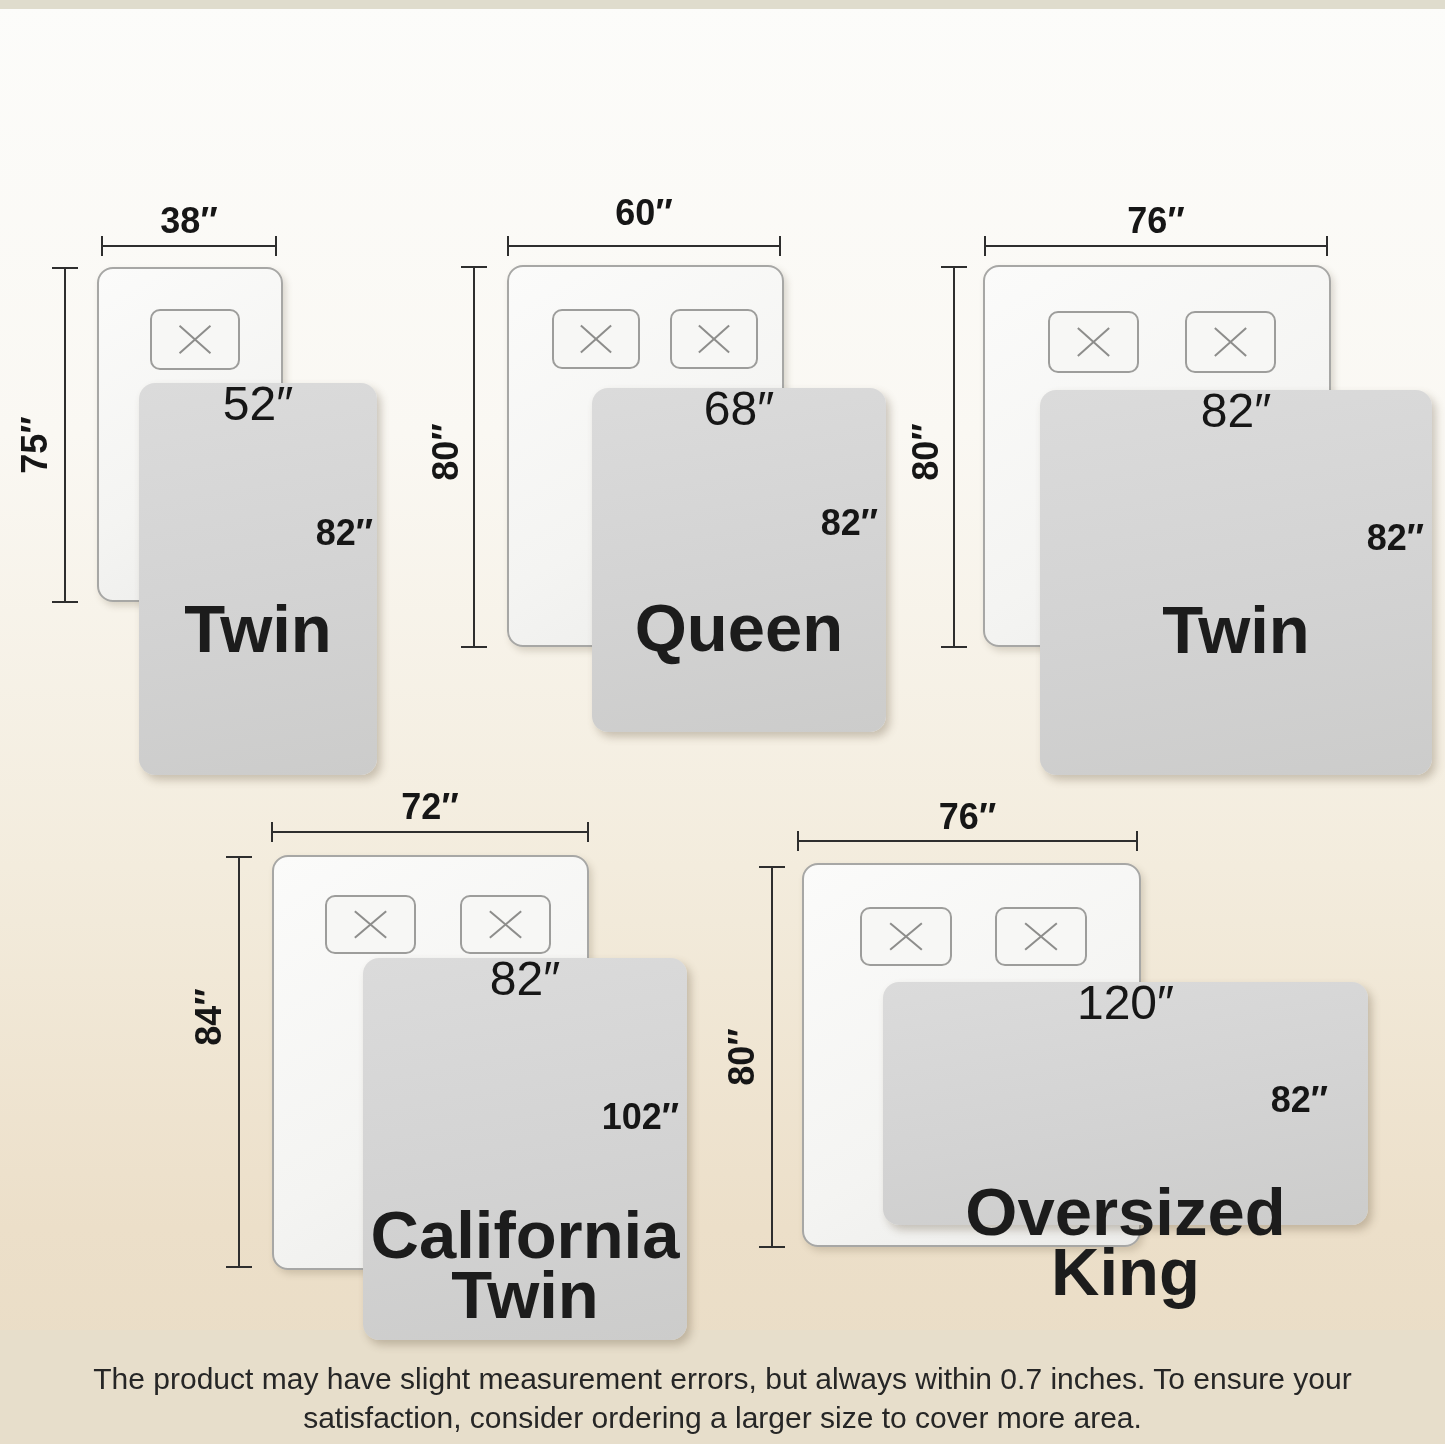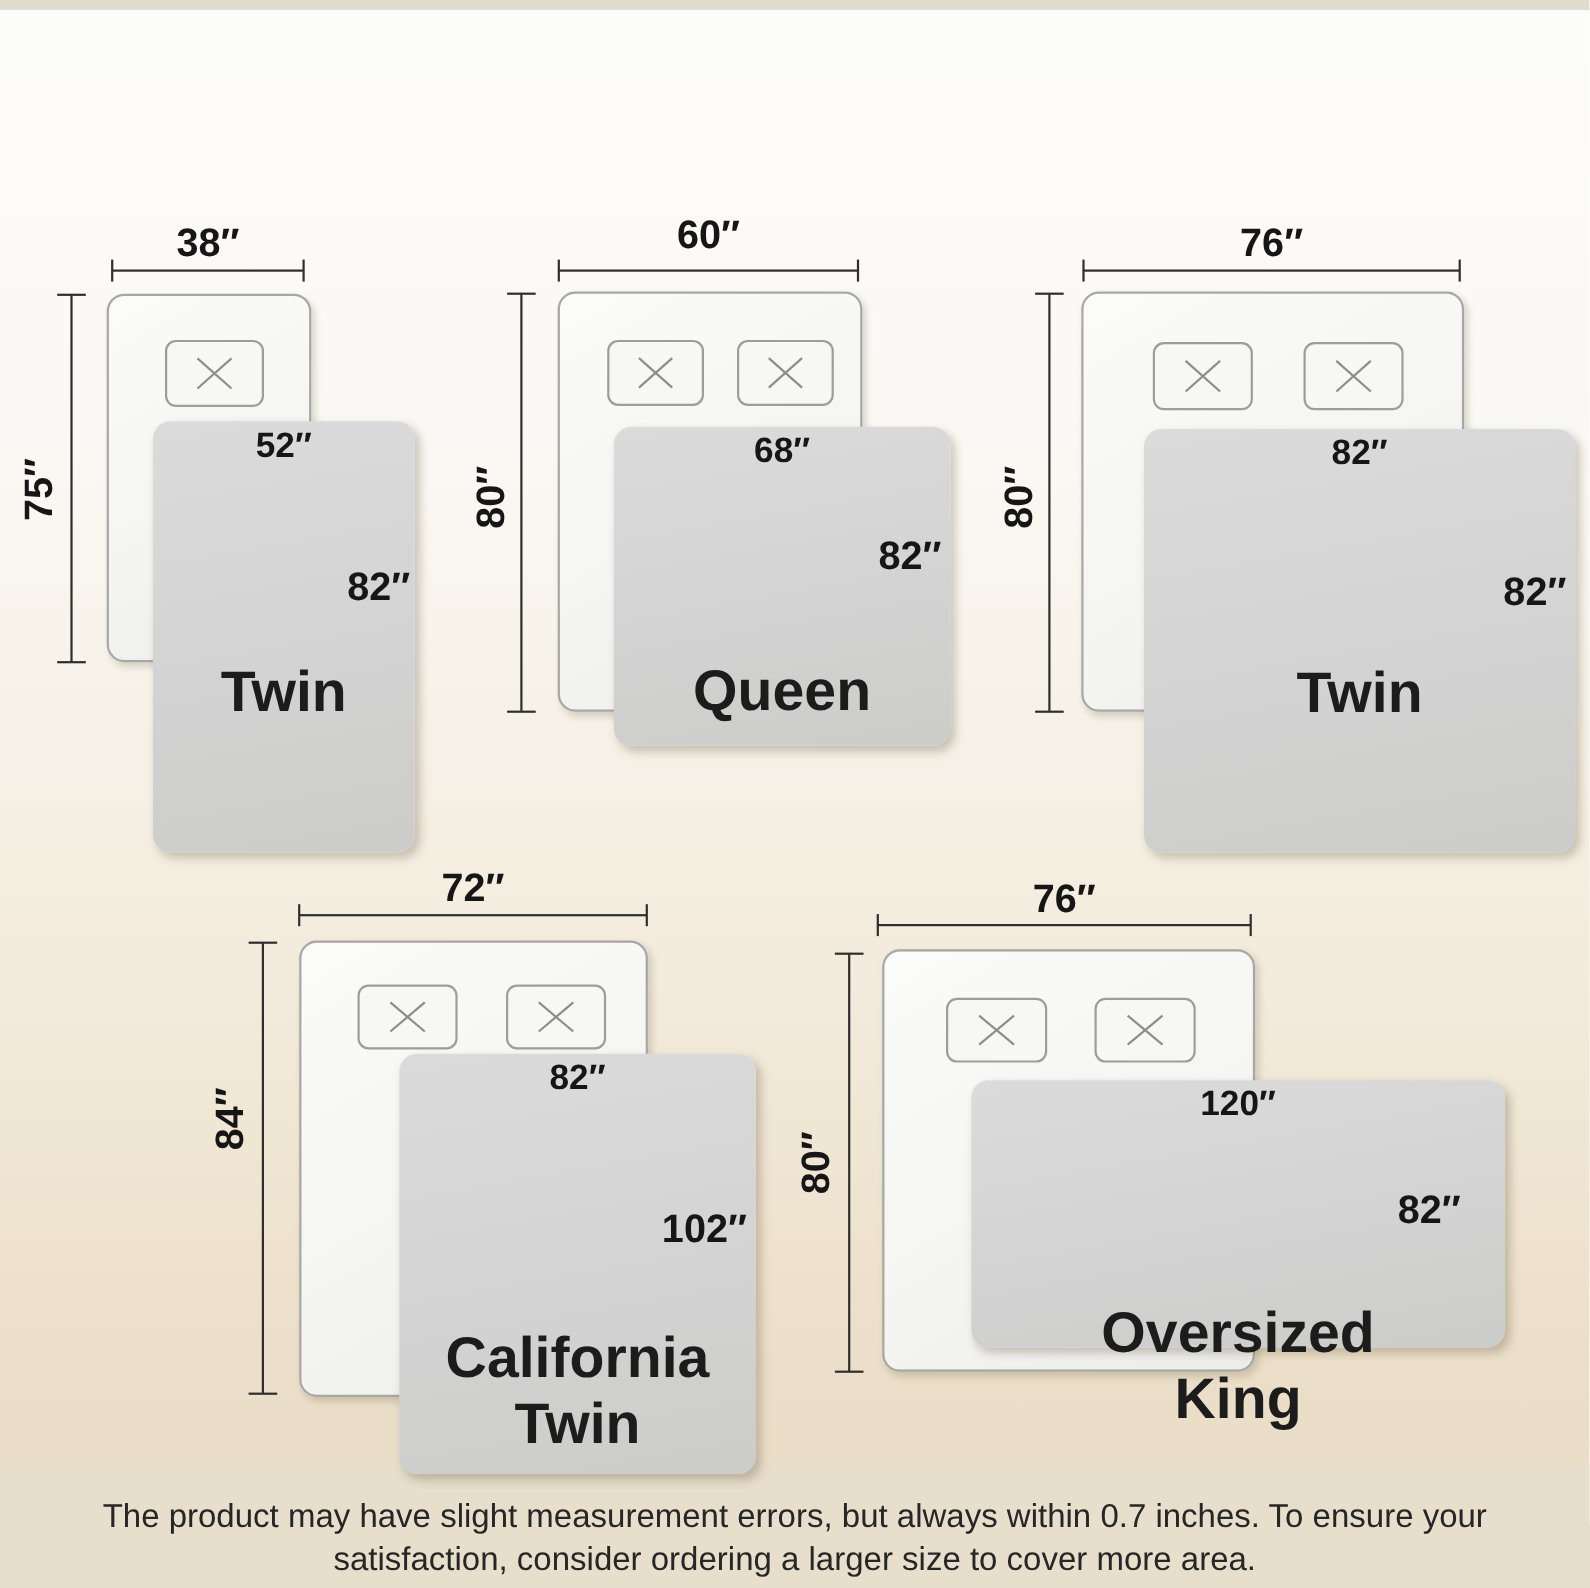--- a/index.html
+++ b/index.html
@@ -27,45 +27,45 @@
   .hdim-label{text-align:center;}
   .vdim-label{width:90px;height:42px;text-align:center;transform:rotate(-90deg);transform-origin:center;}
   .bed{position:absolute;background:linear-gradient(150deg,#fbfbfa 0%,#f4f4f2 60%,#ececea 100%);
        border:2px solid #a7a7a5;border-radius:16px;box-shadow:3px 4px 7px rgba(100,85,60,.22);}
   .pillow{position:absolute;background:#f7f7f5;border:2px solid #9d9d9b;border-radius:10px;}
   .pillow svg{width:100%;height:100%;display:block;}
   .pillow line{stroke:#8d8d8b;stroke-width:2;vector-effect:non-scaling-stroke;}
   .blanket{position:absolute;background:linear-gradient(170deg,#dbdbdb 0%,#d3d3d3 55%,#cccccb 100%);
        border-radius:16px;box-shadow:4px 5px 9px rgba(95,80,55,.30);}
   .blanket-width-label{position:absolute;top:0;left:0;right:0;text-align:center;
-       font-size:32px;font-weight:bold;line-height:42px;color:#161616;}
+       font-size:48px;font-weight:normal;line-height:42px;color:#161616;}
   .blanket-length-label{position:absolute;top:33%;right:8px;
        font-size:36px;font-weight:bold;line-height:42px;color:#161616;}
   .blanket-name{position:absolute;left:0;right:0;text-align:center;
-       font-size:52px;font-weight:bold;line-height:60px;color:#1c1c1c;margin:0 auto;}
+       font-size:67px;font-weight:bold;line-height:60px;color:#1c1c1c;margin:0 auto;}
   
   
   #d-twin .hdim{left:102px;top:245px;width:174px;}
   #d-twin .hdim-label{left:102px;top:200px;width:174px;}
   #d-twin .vdim{left:64px;top:268px;height:334px;}
   #d-twin .vdim-label{left:-10px;top:424px;}
   #d-twin .bed{left:97px;top:267px;width:182px;height:331px;}
   #d-twin .p1{left:51px;top:40px;width:86px;height:57px;}
   #d-twin .blanket{left:139px;top:383px;width:238px;height:392px;}
   #d-twin .blanket-length-label{right:4px;}
   #d-twin .blanket-name{top:216px;}
   
   #d-queen .hdim{left:508px;top:245px;width:272px;}
   #d-queen .hdim-label{left:508px;top:192px;width:272px;}
   #d-queen .vdim{left:473px;top:267px;height:380px;}
   #d-queen .vdim-label{left:401px;top:431px;}
   #d-queen .bed{left:507px;top:265px;width:273px;height:378px;}
   #d-queen .p1{left:43px;top:42px;width:84px;height:56px;}
   #d-queen .p2{left:161px;top:42px;width:84px;height:56px;}
-  #d-queen .blanket{left:558px;top:388px;width:294px;height:290px;padding-left:12px;}
+  #d-queen .blanket{left:592px;top:388px;width:294px;height:344px;}
   #d-queen .blanket-name{top:210px;}
   
   #d-king .hdim{left:985px;top:245px;width:342px;}
   #d-king .hdim-label{left:985px;top:200px;width:342px;}
   #d-king .vdim{left:953px;top:267px;height:380px;}
   #d-king .vdim-label{left:881px;top:431px;}
   #d-king .bed{left:983px;top:265px;width:344px;height:378px;}
   #d-king .p1{left:63px;top:44px;width:87px;height:58px;}
   #d-king .p2{left:200px;top:44px;width:87px;height:58px;}
   #d-king .blanket{left:1040px;top:390px;width:392px;height:385px;}

